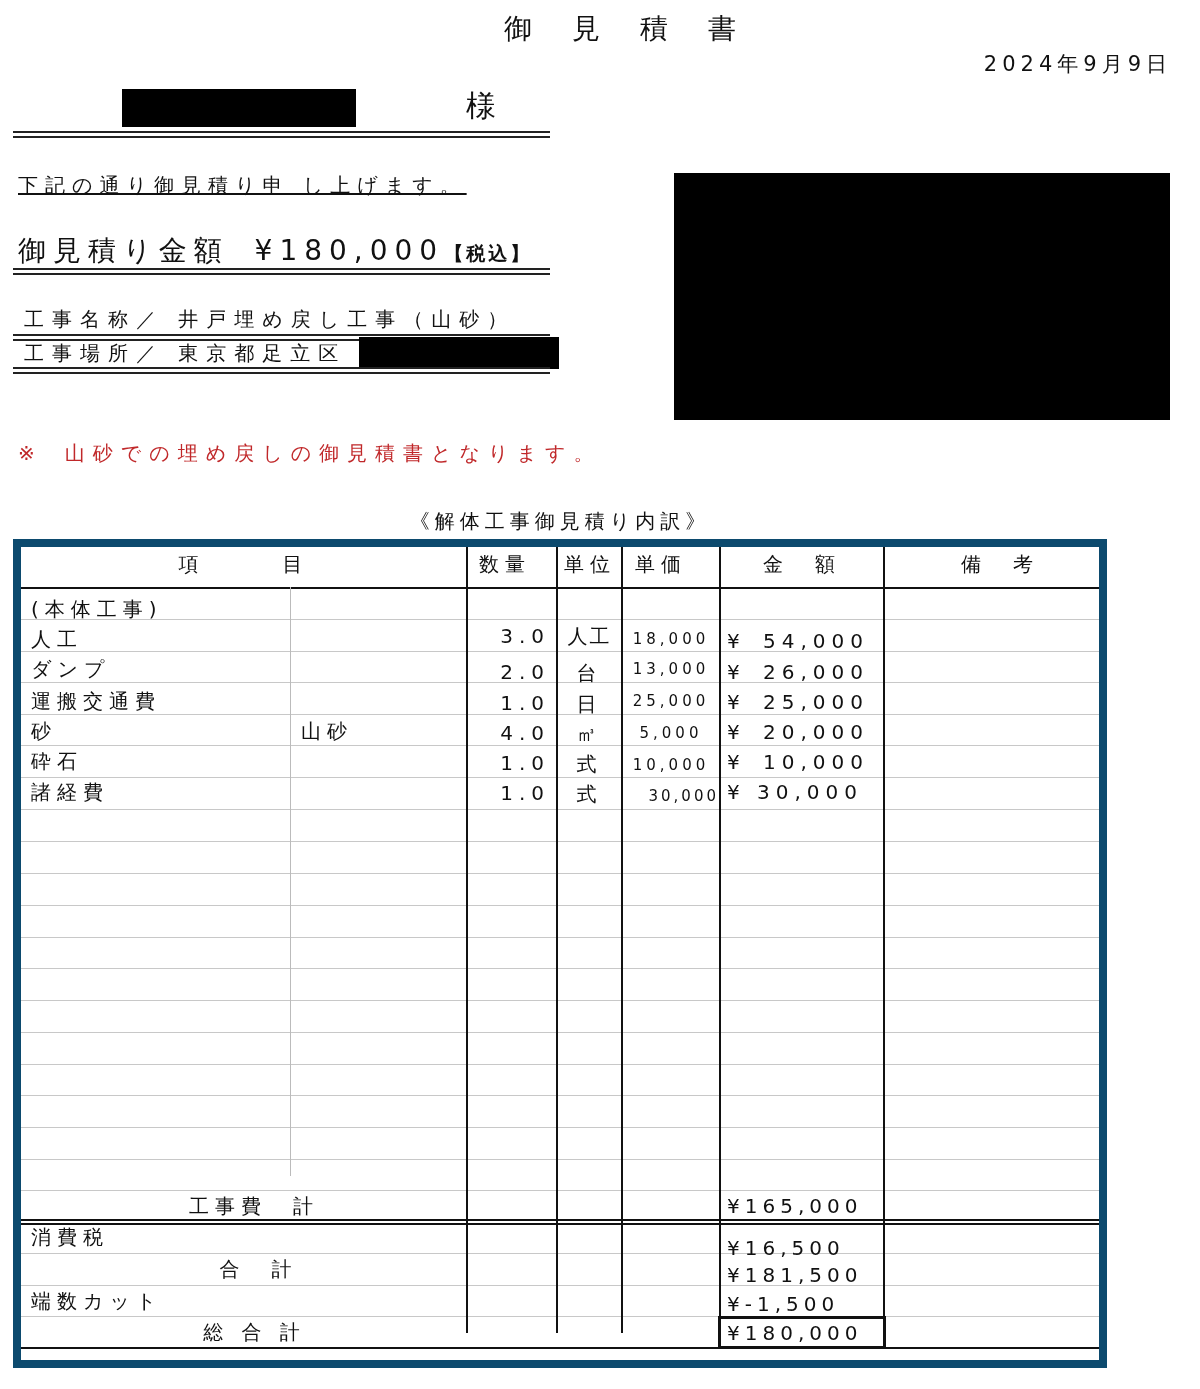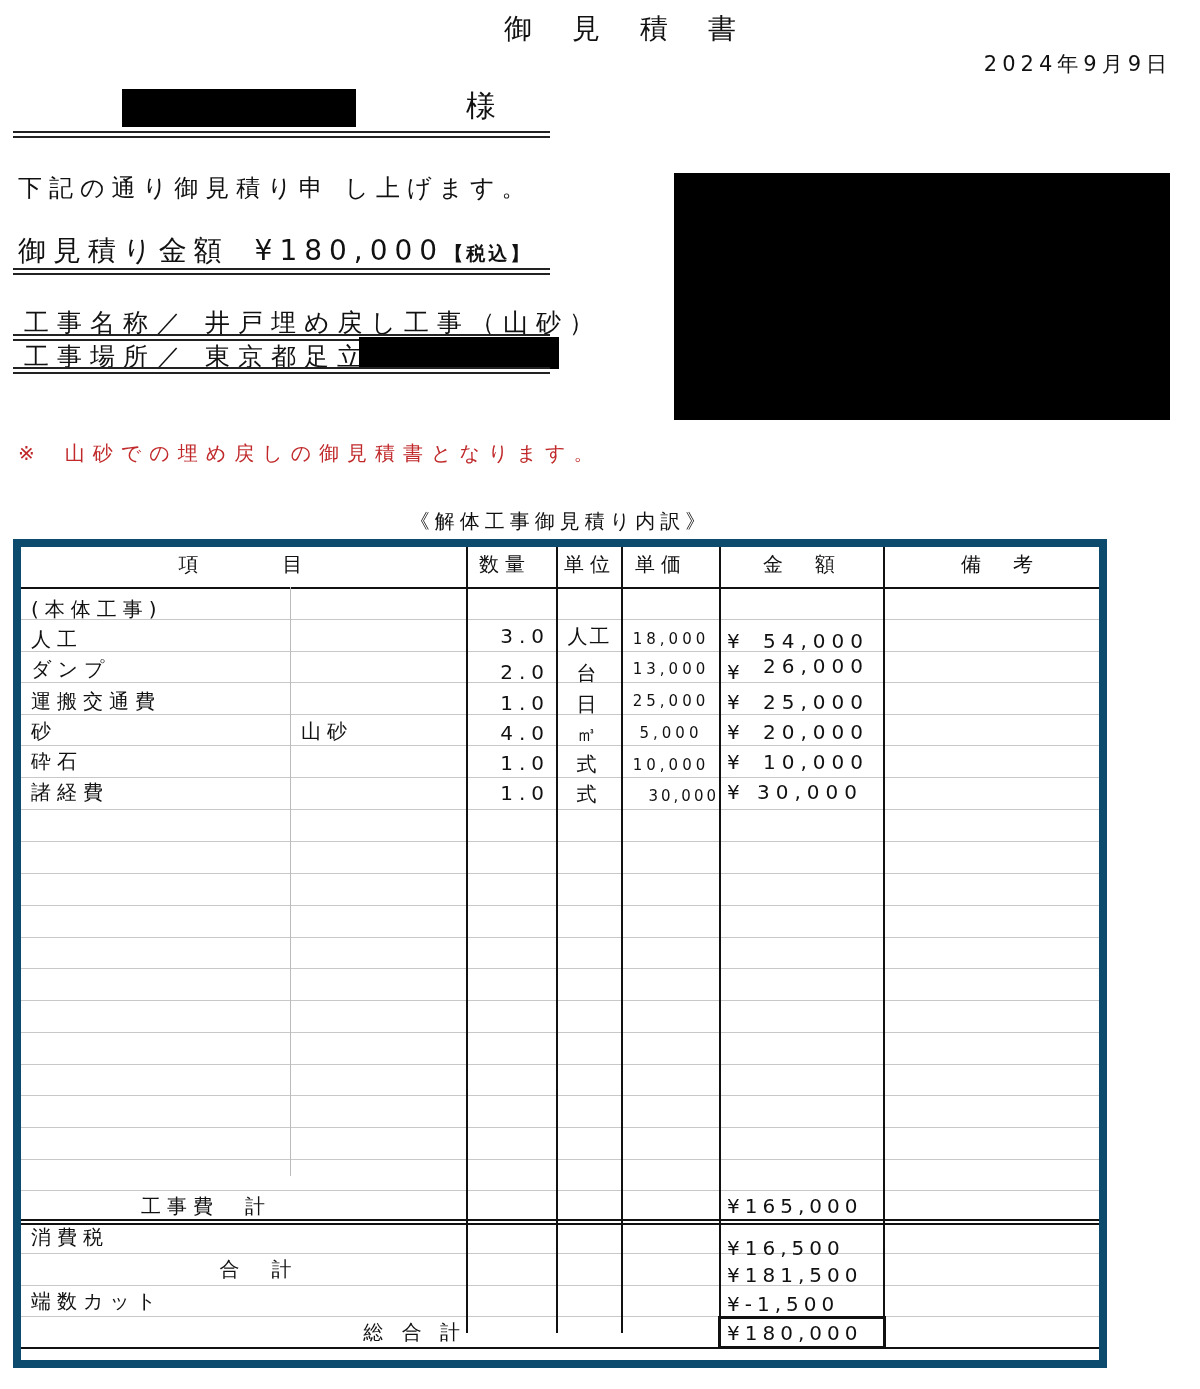--- a/index.html
+++ b/index.html
@@ -4,24 +4,24 @@
 <style>
   html, body { margin:0; padding:0; background:#fff; }
   body { width:1200px; height:1389px; position:relative; overflow:hidden;
          font-family:"DejaVu Sans","Liberation Sans",sans-serif; color:#111; }
   .abs { position:absolute; white-space:nowrap; }
   .title { left:0; width:1200px; top:10px; text-align:center; font-size:28px; letter-spacing:40px; padding-left:40px; }
   .date { right:28px; top:50px; font-size:21px; letter-spacing:5px; }
   .redact { position:absolute; background:#000; }
   .sama { left:466px; top:86px; font-size:30px; }
   .dbl { position:absolute; border-top:2px solid #222; border-bottom:2px solid #222; height:3px; }
-  .greeting { left:18px; top:172px; font-size:24px; letter-spacing:7px; }
+  .greeting { left:18px; top:172px; font-size:20px; letter-spacing:7px;text-decoration:underline; }
   .amount { left:18px; top:232px; font-size:28px; letter-spacing:7px; }
   .amount .tax { font-size:19px; letter-spacing:3px; font-weight:bold; }
-  .info { left:24px; font-size:25px; letter-spacing:8px; }
+  .info { left:24px; font-size:20px; letter-spacing:8px; }
   .note { left:18px; top:440px; font-size:20px; letter-spacing:8px; color:#c0282a; }
   .note .mark { margin-right:22px; }
   .breakdown { left:0; width:1120px; top:508px; text-align:center; font-size:20px; letter-spacing:5px; }
 
   .tbl { position:absolute; left:13px; top:539px; width:1094px; height:829px; border:8px solid #0c4a6e; box-sizing:border-box; }
   .vl { position:absolute; top:0; bottom:0; border-left:2px solid #111; }
   .vl.light { border-left:1.5px solid #bbb; }
   .hl { position:absolute; left:0; right:0; border-top:1.5px solid #c8c8c8; }
   .hl.dark { border-top:2px solid #111; }
   .cell { position:absolute; white-space:nowrap; font-size:20px; letter-spacing:6px; }
@@ -114,21 +114,21 @@
     <div class="cell unitp" style="left:602px;width:96px;text-align:center;top:83px;">18,000</div>
     <div class="cell" style="left:706px;top:82px;">¥</div>
     <div class="cell num" style="left:742px;top:82px;">54,000</div>
   </div>
   <div>
     <div class="cell" style="left:10px;top:109px;">ダンプ</div>
     <div class="cell num" style="left:445px;width:84px;text-align:right;top:113px;">2.0</div>
     <div class="cell" style="left:537px;width:63px;text-align:center;top:113px;">台</div>
     <div class="cell unitp" style="left:602px;width:96px;text-align:center;top:113px;">13,000</div>
     <div class="cell" style="left:706px;top:113px;">¥</div>
-    <div class="cell num" style="left:742px;top:107px;">26,000</div>
+    <div class="cell num" style="left:742px;top:113px;">26,000</div>
   </div>
   <div>
     <div class="cell" style="left:10px;top:141px;font-family:Liberation Serif, serif;">運搬交通費</div>
     <div class="cell num" style="left:445px;width:84px;text-align:right;top:144px;">1.0</div>
     <div class="cell" style="left:537px;width:63px;text-align:center;top:144px;">日</div>
     <div class="cell unitp" style="left:602px;width:96px;text-align:center;top:145px;">25,000</div>
     <div class="cell" style="left:706px;top:143px;">¥</div>
     <div class="cell num" style="left:742px;top:143px;">25,000</div>
   </div>
   <div>
@@ -150,28 +150,28 @@
   </div>
   <div>
     <div class="cell" style="left:10px;top:232px;">諸経費</div>
     <div class="cell num" style="left:445px;width:84px;text-align:right;top:234px;">1.0</div>
     <div class="cell" style="left:537px;width:63px;text-align:center;top:234px;">式</div>
     <div class="cell unitp" style="left:602px;width:96px;text-align:right;top:240px;letter-spacing:3px;">30,000</div>
     <div class="cell" style="left:706px;top:233px;">¥</div>
     <div class="cell num" style="left:736px;top:233px;">30,000</div>
   </div>
 
-  <div class="cell" style="left:0;width:370px;text-align:center;top:646px;">工事費　計</div>
+  <div class="cell" style="left:0;width:370px;text-align:center;top:646px;padding-left:48px;">工事費　計</div>
   <div class="cell" style="left:706px;top:647px;letter-spacing:5px;">¥165,000</div>
 
   <div class="cell" style="left:10px;top:677px;">消費税</div>
   <div class="cell" style="left:706px;top:689px;letter-spacing:5px;">¥16,500</div>
 
   <div class="cell" style="left:0;width:445px;text-align:center;padding-left:30px;box-sizing:border-box;top:709px;">合　計</div>
   <div class="cell" style="left:706px;top:716px;letter-spacing:5px;">¥181,500</div>
 
   <div class="cell" style="left:10px;top:741px;">端数カット</div>
   <div class="cell" style="left:706px;top:745px;letter-spacing:5px;">¥-1,500</div>
 
-  <div class="cell" style="left:0;width:445px;text-align:right;padding-left:22px;box-sizing:border-box;top:772px;">総 合 計</div>
+  <div class="cell" style="left:0;width:445px;text-align:center;padding-left:22px;box-sizing:border-box;top:772px;">総 合 計</div>
   <div class="total-box" style="left:697px;top:769px;width:168px;height:33px;"></div>
   <div class="cell" style="left:706px;top:774px;letter-spacing:5px;">¥180,000</div>
 </div>
 
 </body></html>

